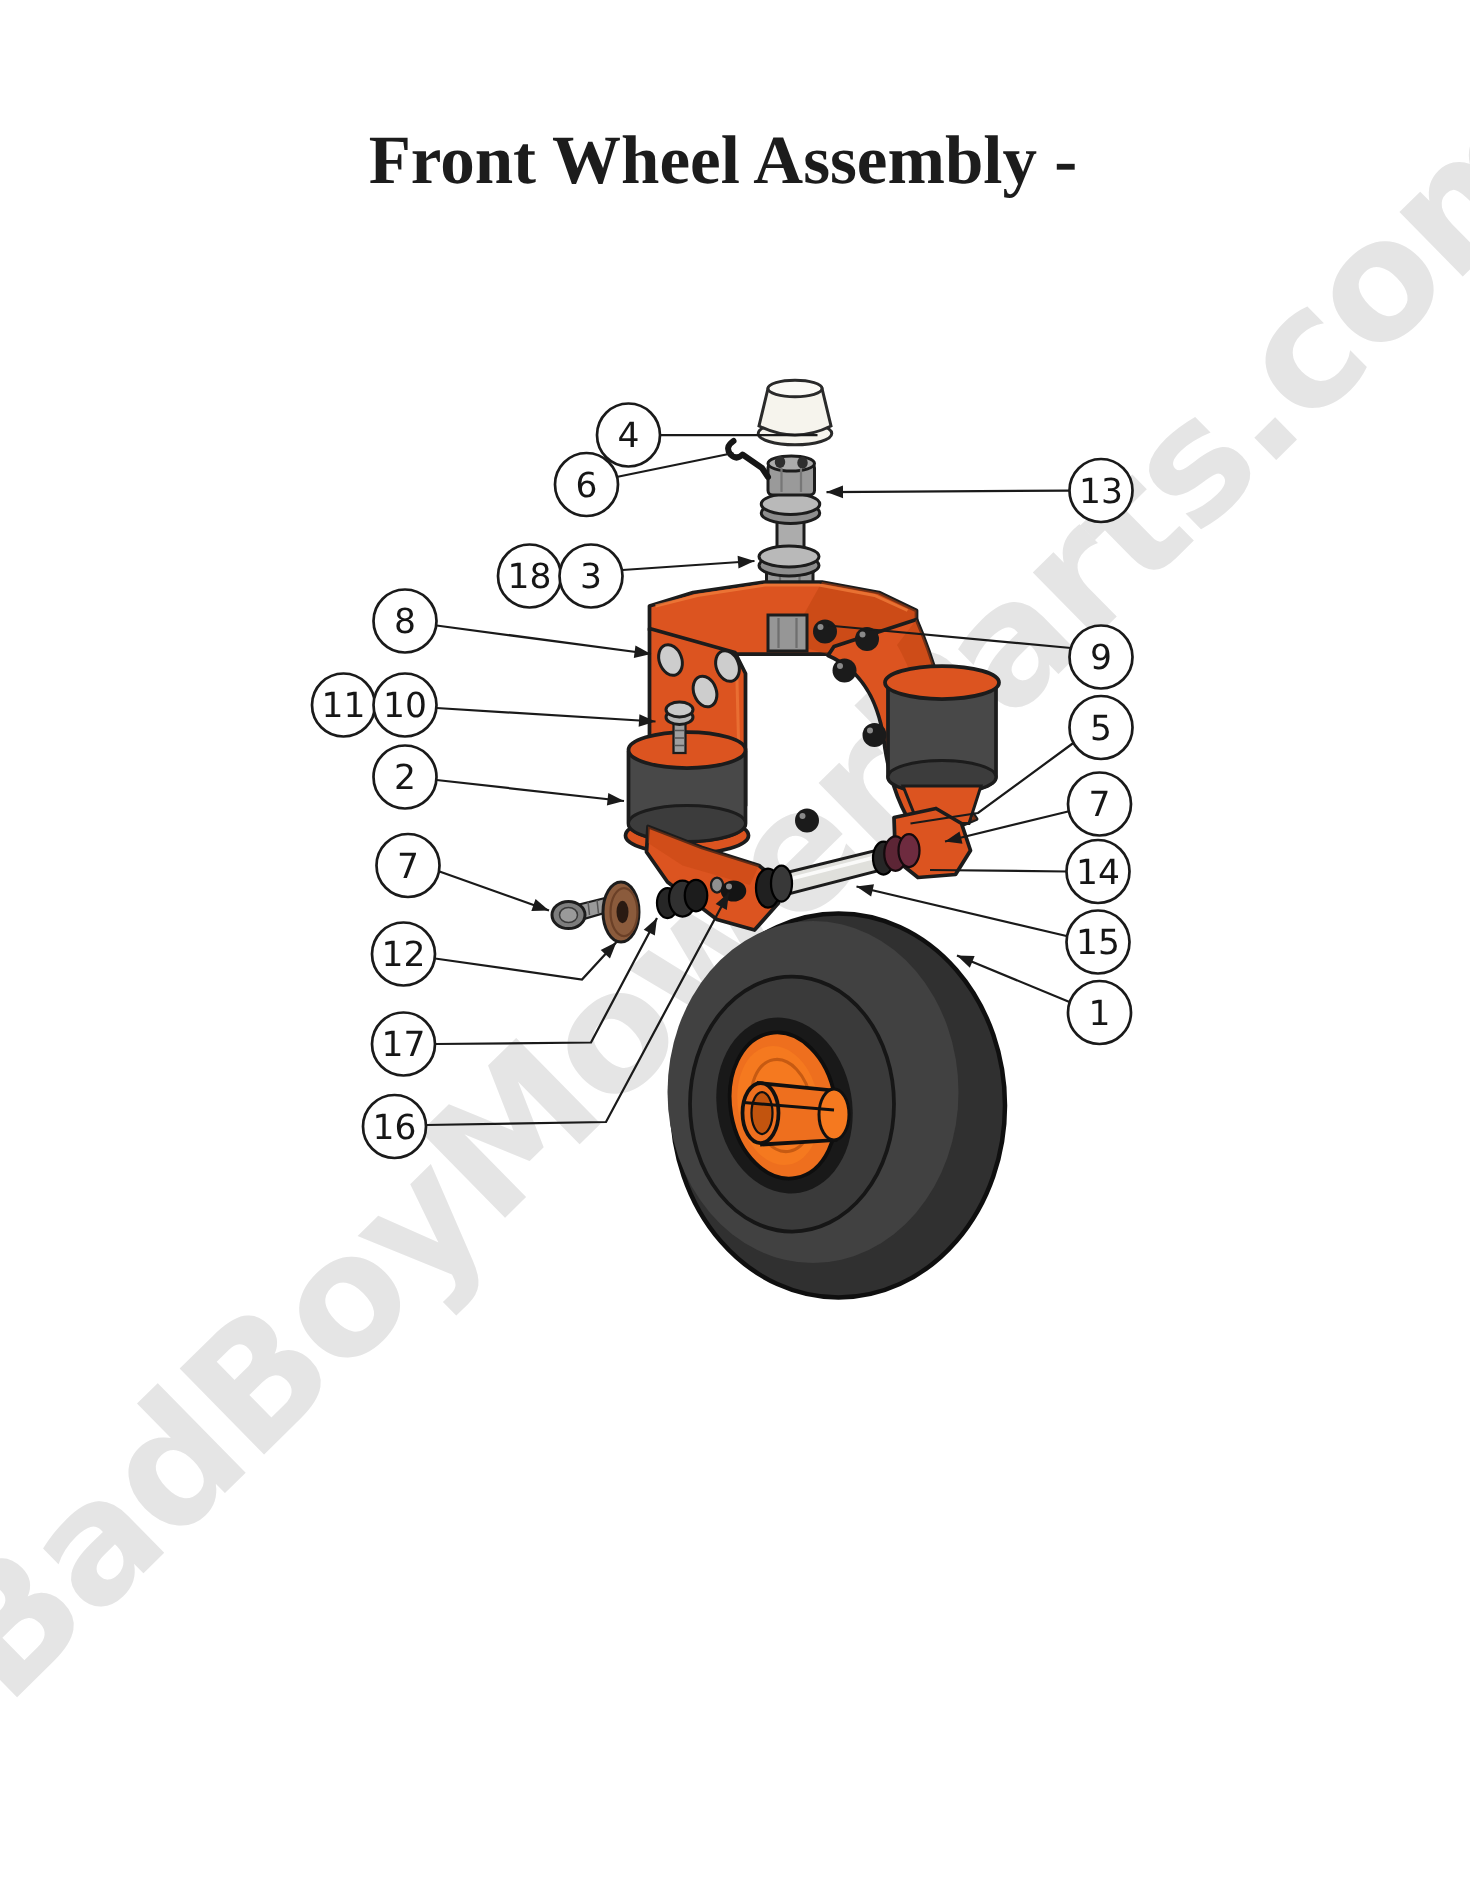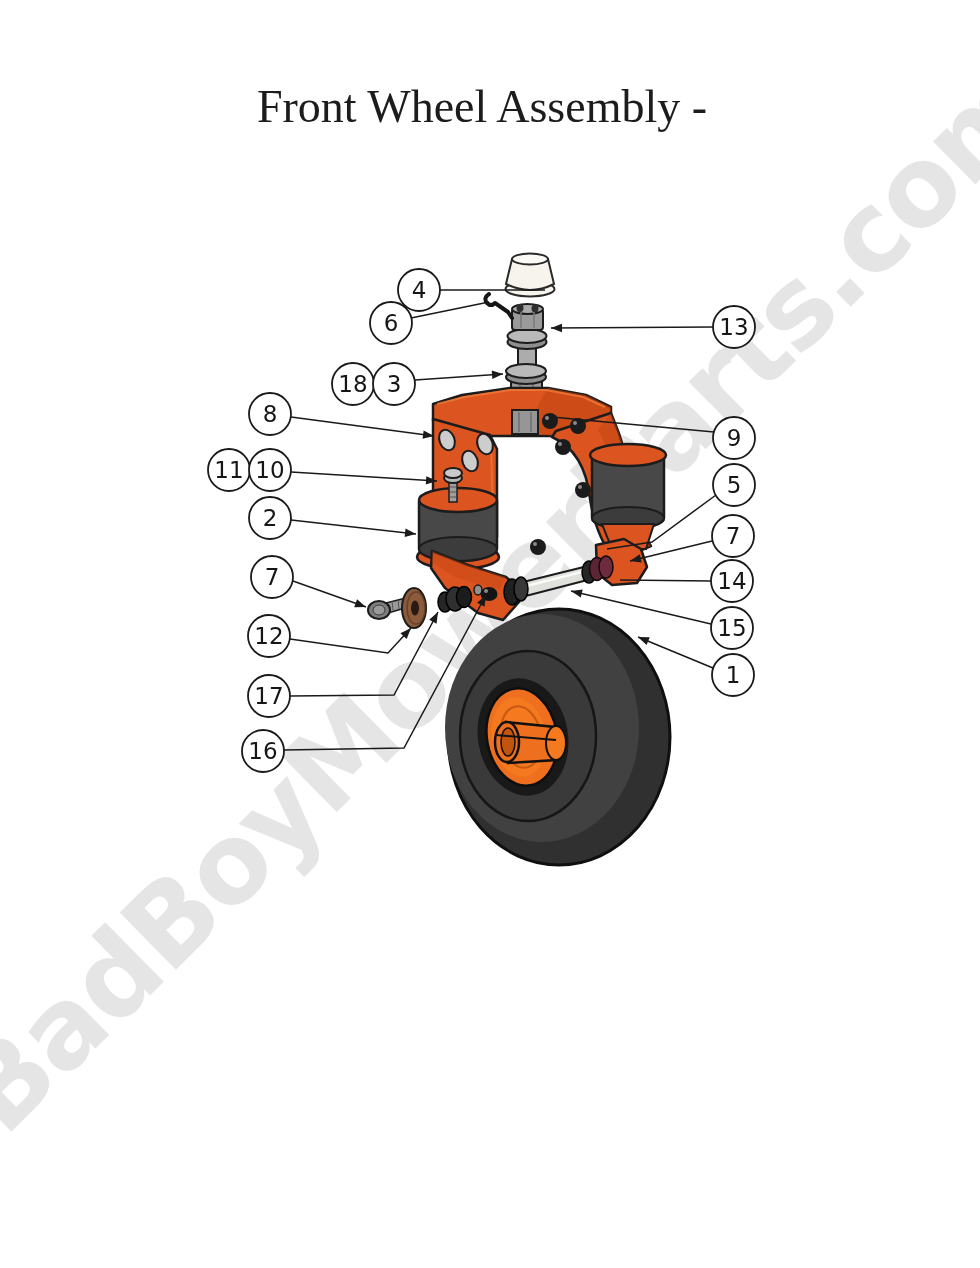--- a/index.html
+++ b/index.html
@@ -5,21 +5,21 @@
   html,body{margin:0;padding:0;background:#fff;}
   .page{position:relative;width:980px;height:1268px;background:#ffffff;overflow:hidden;
         font-family:"Liberation Sans","DejaVu Sans",sans-serif;}
   .watermark{position:absolute;left:500px;top:598px;z-index:0;
              transform:translate(-50%,-50%) rotate(-44.5deg);
              font-family:"DejaVu Sans","Liberation Sans",sans-serif;
              font-weight:bold;font-size:110px;letter-spacing:-2px;
              color:#e5e5e5;white-space:nowrap;user-select:none;}
   .title{position:absolute;top:78px;left:0;right:16px;z-index:2;margin:0;
          text-align:center;font-family:"Liberation Serif","DejaVu Serif",serif;
-         font-weight:400;font-size:46px;line-height:57px;color:#1c1c1c;}
+         font-weight:700;font-size:46px;line-height:57px;color:#1c1c1c;}
   .title span{display:block;}
   svg.diagram{position:absolute;left:0;top:0;z-index:1;}
   .callout-num{font-family:"DejaVu Sans","Liberation Sans",sans-serif;
                font-size:23px;fill:#161616;text-anchor:middle;}
 </style>
 </head>
 <body>
 
 <div class="page">
 

